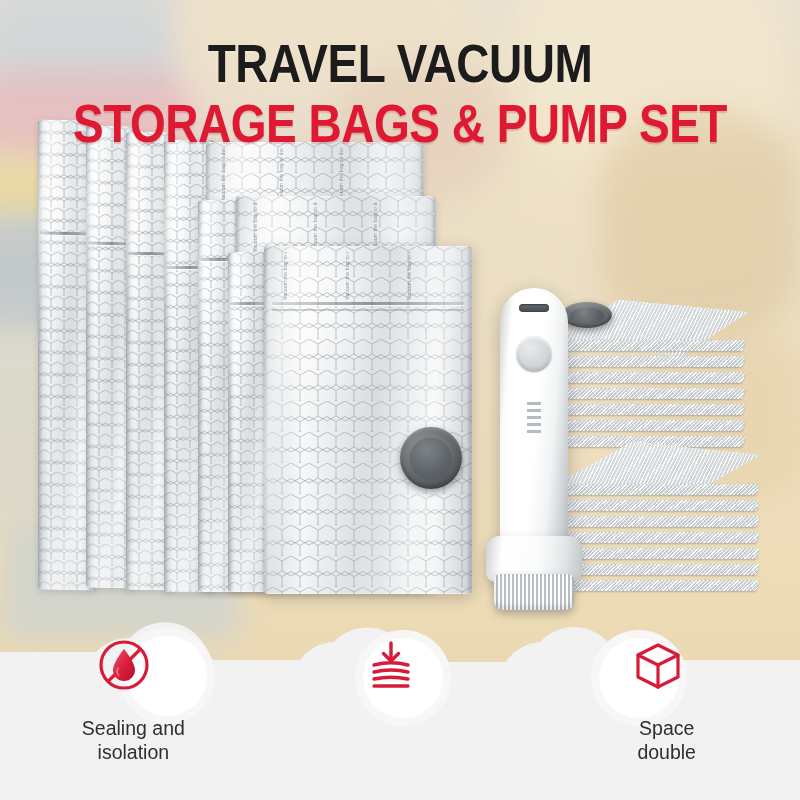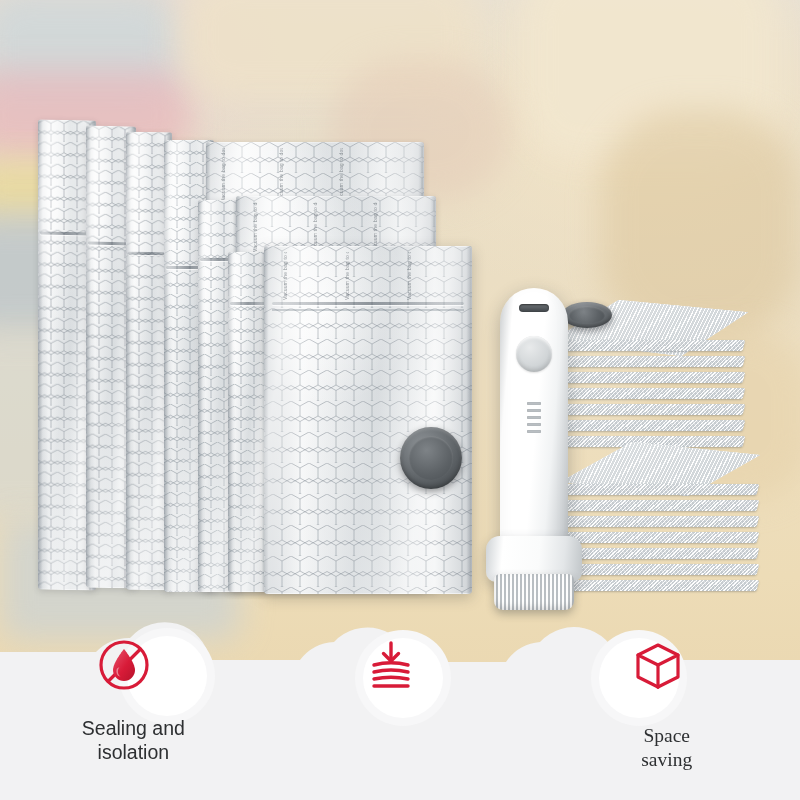--- a/index.html
+++ b/index.html
@@ -225,20 +225,24 @@
         <path d="M9 0 L18 5 L18 15 L9 20 L0 15 L0 5 Z
                  M9 15.5 L18 20.5 L18 30.5 L9 35.5 L0 30.5 L0 20.5 Z" fill="none" stroke="#7b858e" stroke-width="1" opacity="0.55"></path>
       </pattern>
       <pattern id="hexs" width="13" height="22" patternUnits="userSpaceOnUse">
         <path d="M6.5 0 L13 3.6 L13 10.8 L6.5 14.4 L0 10.8 L0 3.6 Z
                  M6.5 11.2 L13 14.8 L13 22 L6.5 25.6 L0 22 L0 14.8 Z" fill="none" stroke="#78828b" stroke-width="0.9" opacity="0.6"></path>
       </pattern>
     </defs>
   </svg>
 
+  <div class="title-block">
+    <div class="title-l1">TRAVEL VACUUM</div>
+    <div class="title-l2">STORAGE BAGS &amp; PUMP SET</div>
+  </div>
 
   <div class="bags">
 
     <div class="bag" style="left:38px; top:120px; width:58px; height:470px; transform:skewY(1.2deg);">
       <div class="hexwrap">
           <svg>
             <rect width="100%" height="100%" fill="url(#hexs)"></rect>
           </svg>
         </div>
       <div class="edge-l"></div>
@@ -465,22 +469,22 @@
         <div class="feat-icon" style="top:38px;">
           <svg width="58" height="58" viewBox="0 0 58 58">
             <g stroke="#d81b38" stroke-width="3.2" fill="none" stroke-linejoin="round" stroke-linecap="round">
               <path d="M29 7 L49 17 L29 27 L9 17 Z"></path>
               <path d="M9 17 L9 39 L29 49"></path>
               <path d="M49 17 L49 39 L29 49"></path>
               <path d="M29 27 L29 49"></path>
             </g>
           </svg>
         </div>
-        <div class="feat-label" style="top:124px;font-family:Liberation Serif, serif;">
+        <div class="feat-label" style="top:116px;">
           <span>Space</span><br>
-          <span>saving</span>
+          <span>double</span>
         </div>
       </div>
 
     </div>
   </div>
 
 </div>
 
 </body></html>

